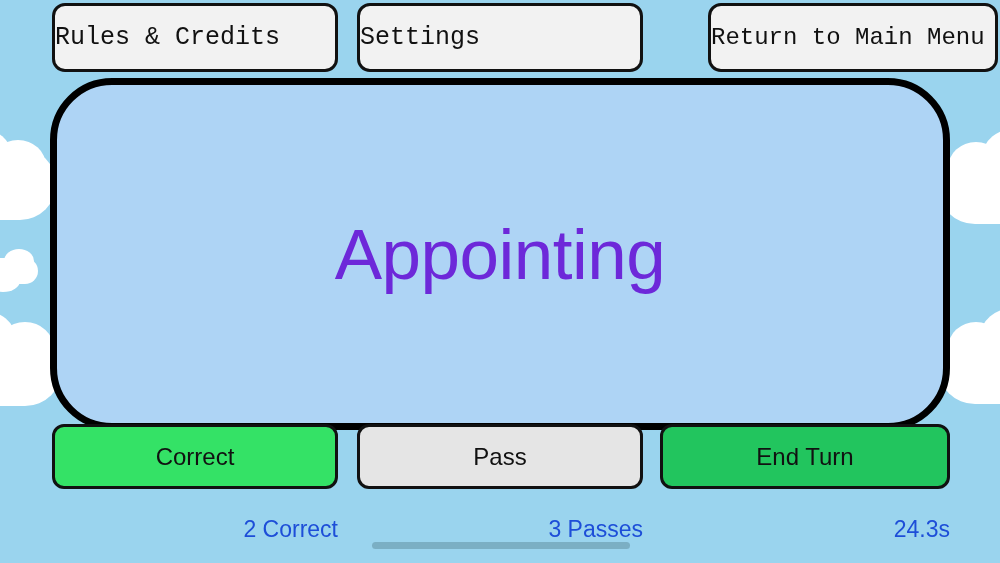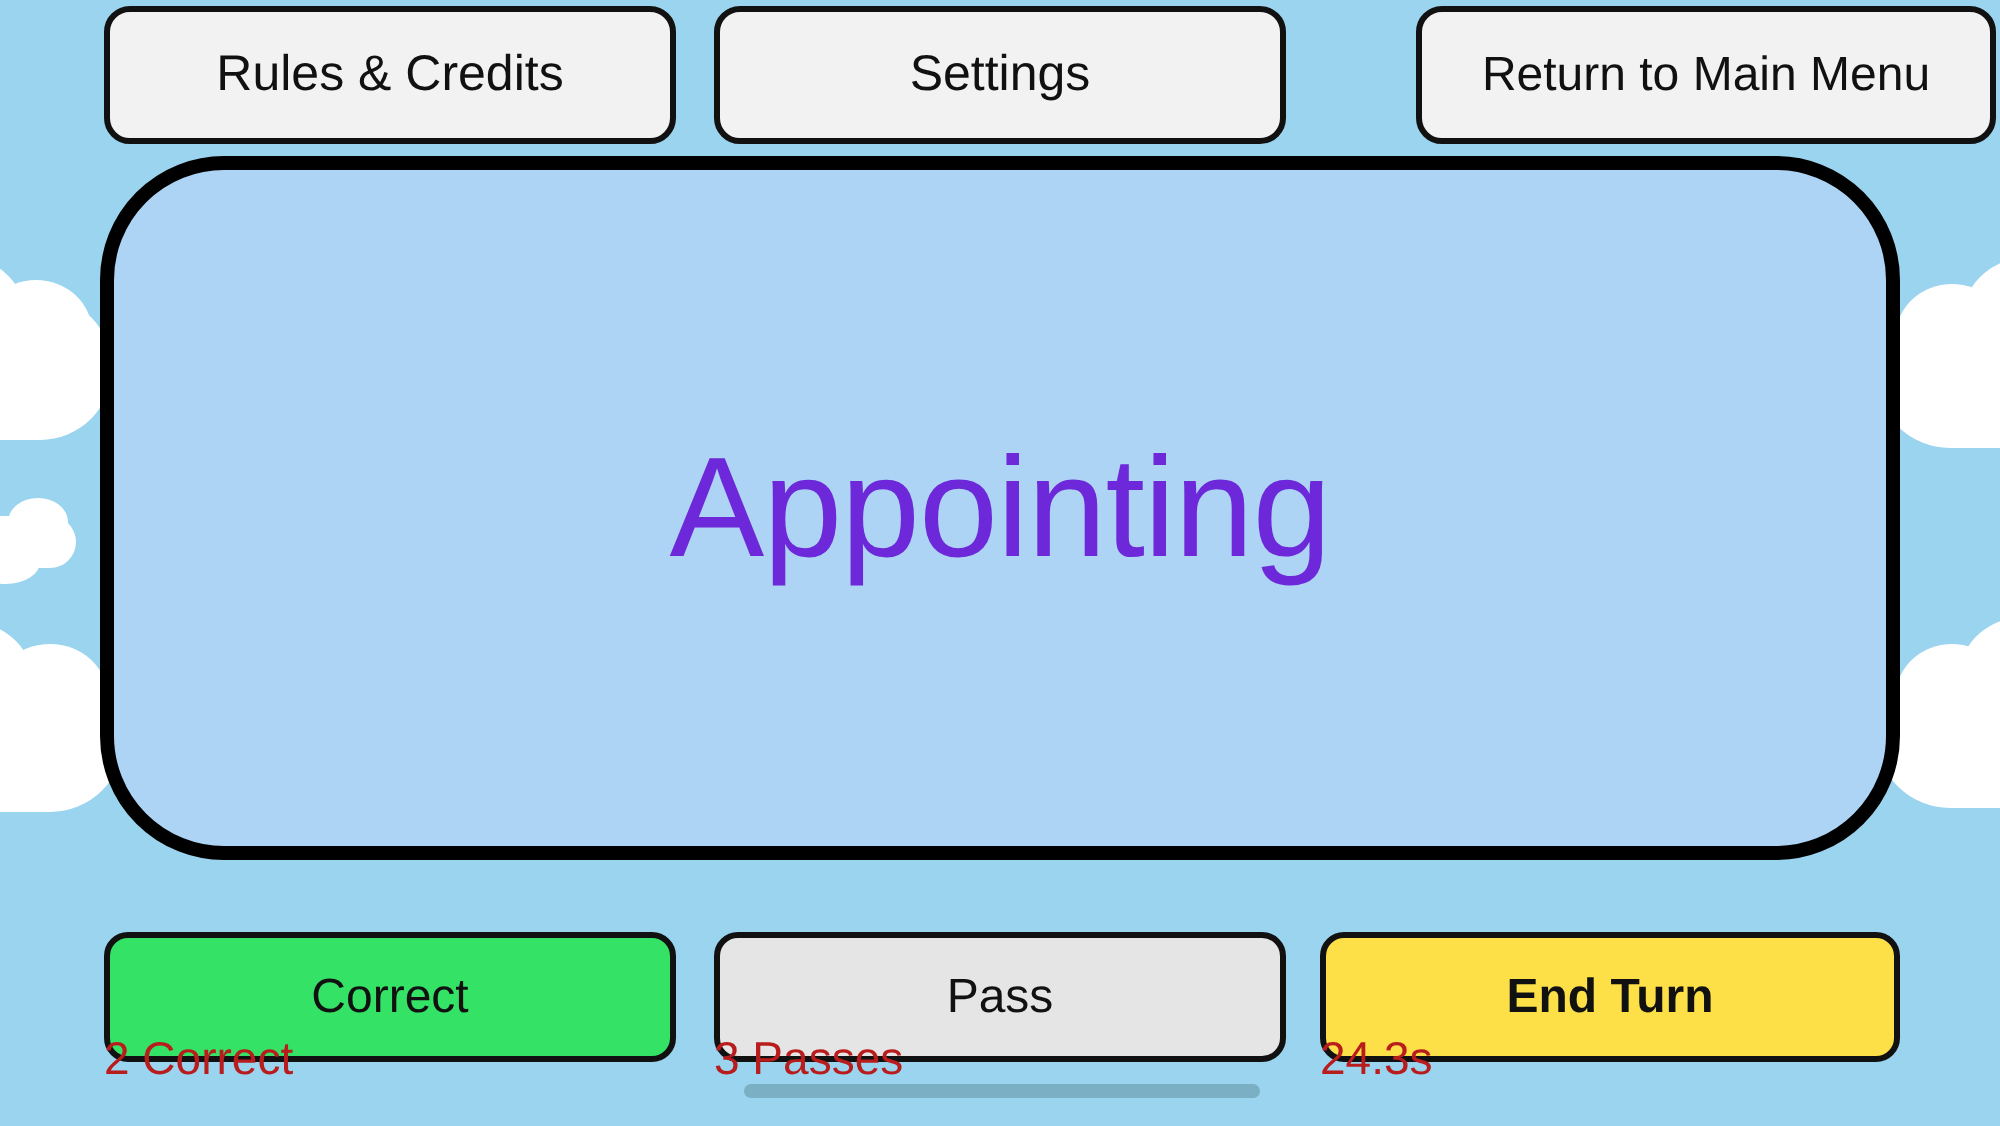--- a/index.html
+++ b/index.html
@@ -62,30 +62,31 @@
   .topbar {
     position:absolute;
     left:0; top:0;
     width:1000px; height:76px;
   }
 
   .btn {
     position:absolute;
     display:flex;
     align-items:center;
-    justify-content:center;
+    justify-content:flex-start;
     background:#f2f2f2;
     border:3px solid #111111;
     border-radius:13px;
     color:#111111;
     font-size:25px;
     line-height:1;
     white-space:nowrap;
     cursor:pointer;
     user-select:none;
+    font-family:Liberation Mono, monospace;
   }
 
   .btn-rules    { left:52px;  top:3px; width:286px; height:69px; }
   .btn-settings { left:357px; top:3px; width:286px; height:69px; }
   .btn-return   { left:660px; top:3px; width:290px; height:69px; font-size:24px;margin-left:48px; }
 
   
   .word-card {
     position:absolute;
     left:50px; top:78px;
@@ -105,21 +106,21 @@
     color:#6d28d9;
     letter-spacing:-0.5px;
     line-height:1;
     text-align:center;
     padding:0 28px;
   }
 
   
   .actionbar {
     position:absolute;
-    left:0; top:466px;
+    left:0; top:424px;
     width:976px; height:70px;
   }
 
   .abtn {
     position:absolute;
     top:0;
     display:flex;
     align-items:center;
     justify-content:center;
     height:65px;
@@ -128,34 +129,34 @@
     color:#111111;
     font-size:24px;
     line-height:1;
     white-space:nowrap;
     cursor:pointer;
     user-select:none;
   }
 
   .abtn-correct { left:52px;  width:286px; background:#34e266; }
   .abtn-pass    { left:357px; width:286px; background:#e5e5e5; }
-  .abtn-end     { left:660px; width:290px; background:#fde047;font-weight:bold; }
+  .abtn-end     { left:660px; width:290px; background:#22c55e; }
 
   
   .statbar {
     position:absolute;
     left:0; top:515px;
     width:1000px; height:38px;
   }
 
   .stat {
     position:absolute;
     top:0;
-    text-align:left;
-    color:#b91c1c;
+    text-align:right;
+    color:#1d4ed8;
     font-size:23px;
     line-height:1.3;
     white-space:nowrap;
     user-select:none;
   }
 
   .stat-correct { left:52px;  width:286px; }
   .stat-pass    { left:357px; width:286px; }
   .stat-timer   { left:660px; width:290px; }
 

